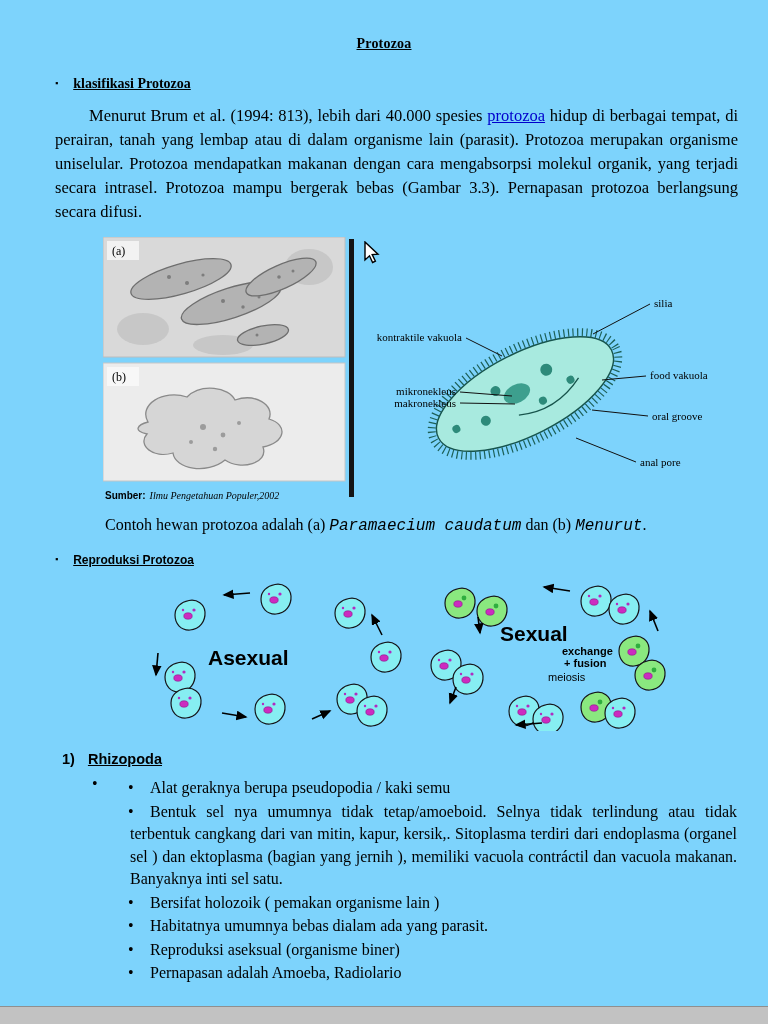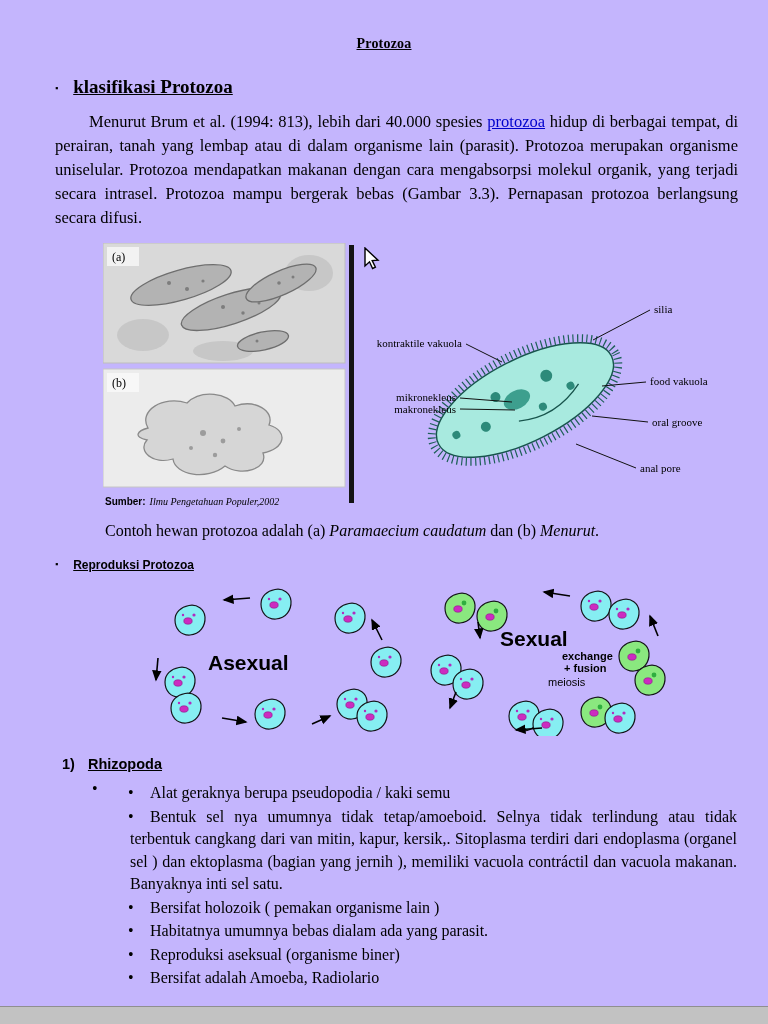--- a/index.html
+++ b/index.html
@@ -1,44 +1,44 @@
 <!DOCTYPE html>
 <html><head>
 <meta charset="utf-8">
 <style>
   * { margin:0; padding:0; box-sizing:border-box; }
   html,body { width:768px; background:#ffffff; }
   body { font-family:"Liberation Serif", serif; color:#000; }
-  .page { position:relative; width:768px; height:1006px; background:#c4b5fd; overflow:hidden; }
+  .page { position:relative; width:768px; height:1006px; background:#7dd3fc; overflow:hidden; }
 
   .doc-title { padding-top:36px; text-align:center; font-size:14px; font-weight:bold; text-decoration:underline; letter-spacing:.2px; }
 
   .h-row { display:flex; align-items:baseline; margin-left:55px; }
   .h-row.first { margin-top:24px; }
   .h-row.second { margin-top:18px; }
   .sq { font-size:9px; margin-right:15px; position:relative; top:-2px; }
-  .h1-serif { font-size:19px; font-weight:bold; text-decoration:underline; }
+  .h1-serif { font-size:14px; font-weight:bold; text-decoration:underline; }
   .h1-sans { font-family:"Liberation Sans", sans-serif; font-size:12px; font-weight:bold; text-decoration:underline; }
 
   .body-para { margin:12px 30px 0 55px; font-size:16.5px; line-height:24px; text-align:justify; text-indent:34px; }
   .link { color:#0000cc; text-decoration:underline; cursor:pointer; }
 
   .fig1 { position:relative; margin-top:13px; height:270px; }
   .micro { position:absolute; left:103px; top:0; }
   .divider { position:absolute; left:349px; top:2px; width:5px; height:258px; background:#141414; }
   .cursor { position:absolute; left:362px; top:4px; }
   .diagram { position:absolute; left:350px; top:45px; }
 
   .plabel { font:12px "Liberation Serif", serif; fill:#000; }
   .srcb { font:bold 10px "Liberation Sans", sans-serif; fill:#000; }
   .srci { font:italic 10px "Liberation Serif", serif; fill:#000; }
   .dlabels text { font:11px "Liberation Serif", serif; fill:#000; }
 
   .fig-caption { margin:9px 30px 0 105px; font-size:16px; }
-  .ital { font-style:italic; }
+  .ital { font-style:italic;font-family:Liberation Mono, monospace; }
 
   .fig2 { position:relative; margin:12px 0 0 112px; height:152px; }
   .cyc-label { font:bold 21px "Liberation Sans", sans-serif; fill:#000; }
   .cyc-small { font:bold 11px "Liberation Sans", sans-serif; fill:#000; }
   .cyc-plain { font:11px "Liberation Sans", sans-serif; fill:#000; }
 
   .num-head { margin:20px 0 0 62px; font-family:"Liberation Sans", sans-serif; font-size:14.5px; font-weight:bold; }
   .num-head .num { margin-right:13px; }
   .num-head .txt { text-decoration:underline;margin-top:48px; }
 
@@ -231,18 +231,18 @@
   <div class="ciri">
     <span class="dot">•</span>
   </div>
 
   <ul class="subs">
     <li class="sub-item"><span class="dot">•</span><span>Alat geraknya berupa pseudopodia / kaki semu</span></li>
     <li class="sub-item"><span class="dot">•</span><span>Bentuk sel nya umumnya tidak tetap/amoeboid. Selnya tidak terlindung atau tidak terbentuk cangkang dari van mitin, kapur, kersik,. Sitoplasma terdiri dari endoplasma (organel sel ) dan ektoplasma (bagian yang jernih ), memiliki vacuola contráctil dan vacuola makanan. Banyaknya inti sel satu.</span></li>
     <li class="sub-item"><span class="dot">•</span><span>Bersifat holozoik ( pemakan organisme lain )</span></li>
     <li class="sub-item"><span class="dot">•</span><span>Habitatnya umumnya bebas dialam ada yang parasit.</span></li>
     <li class="sub-item"><span class="dot">•</span><span>Reproduksi aseksual (organisme biner)</span></li>
-    <li class="sub-item"><span class="dot">•</span><span>Bersifat adalah Amoeba, Radiolario</span></li>
+    <li class="sub-item"><span class="dot">•</span><span>Pernapasan adalah Amoeba, Radiolario</span></li>
   </ul>
 
 </div>
 
 <div class="page-edge"></div>
 
 </body></html>

